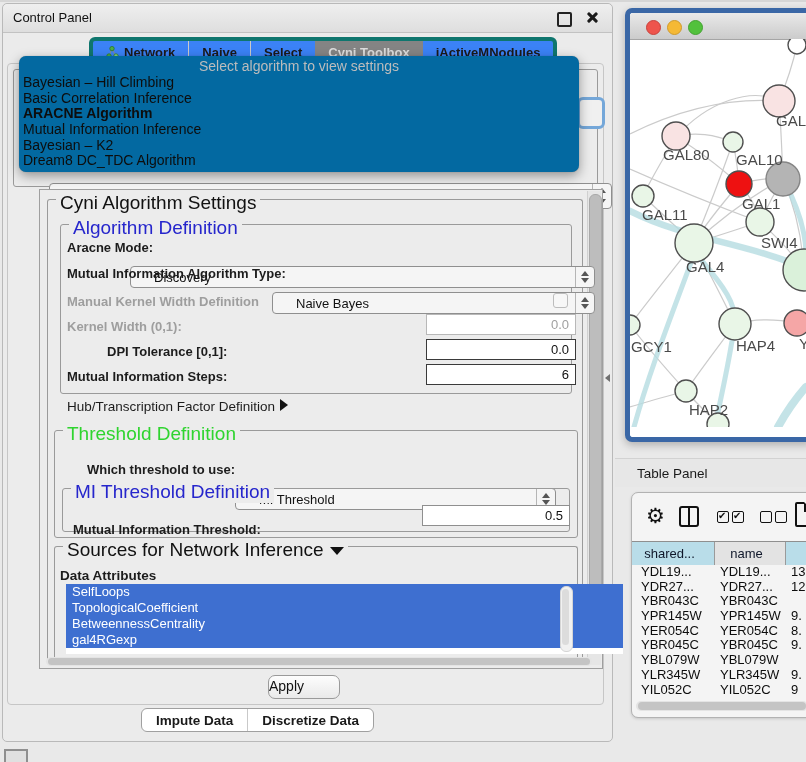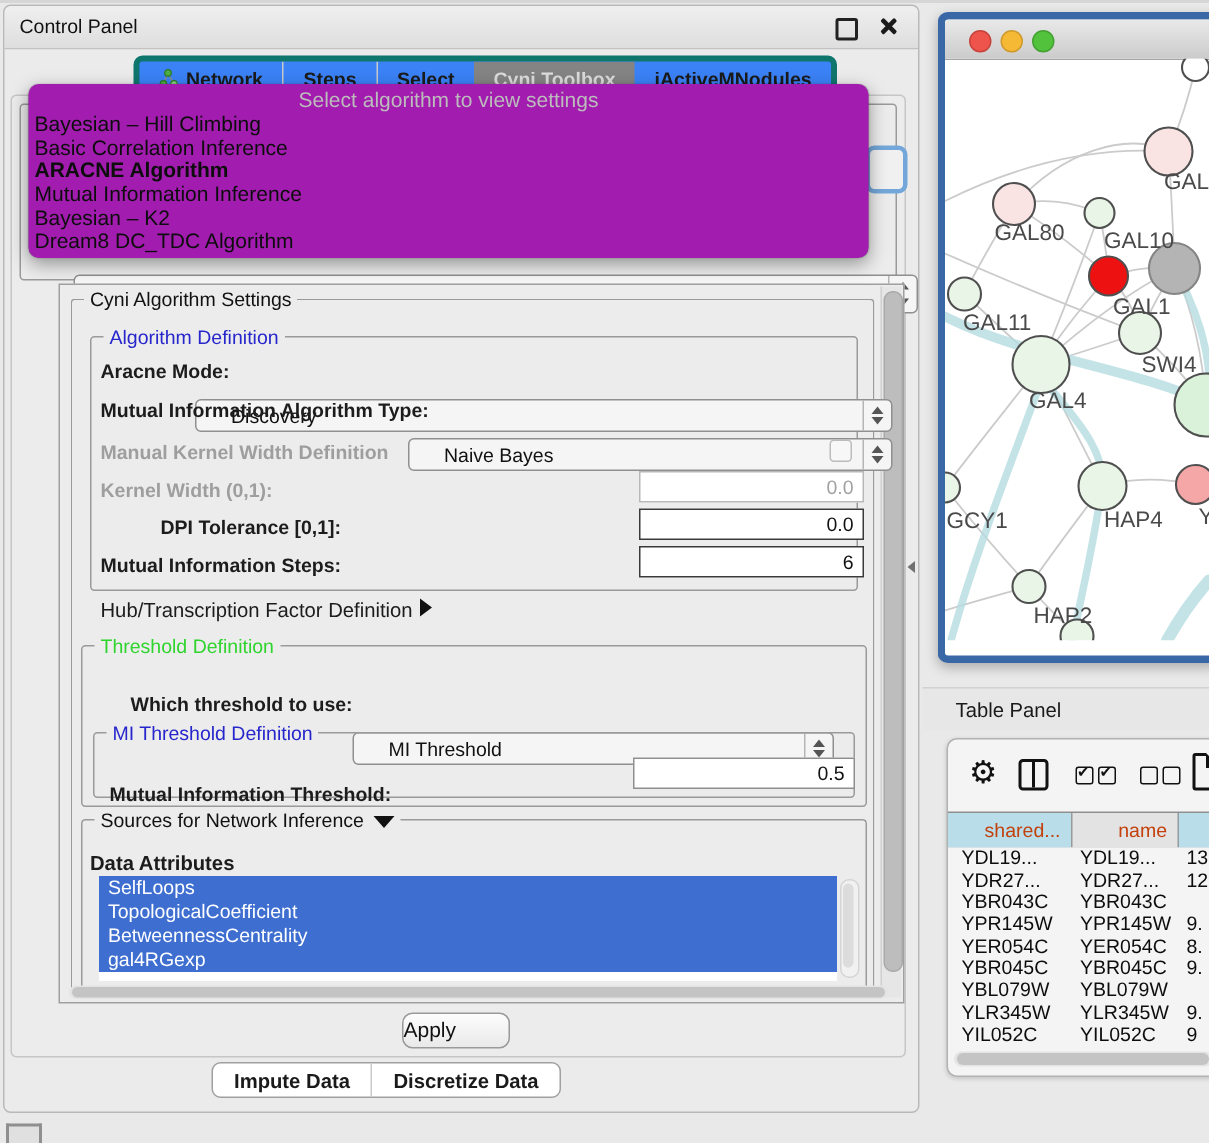--- a/index.html
+++ b/index.html
@@ -18,31 +18,31 @@
   .close-ico::before{transform:rotate(45deg);} .close-ico::after{transform:rotate(-45deg);}
   .tabbar{left:86px;top:33px;height:22px;display:flex;background:#3b82f6;border:4px solid #0f766e;border-radius:6px;overflow:hidden;}
   .tab{display:flex;align-items:center;padding:0 13px;font-size:13px;font-weight:600;color:#1a1a1a;}
   .tab + .tab{border-left:1px solid #c9c9c9;}
   .tab.sel{background:#848484;color:#dcdcdc;border-left:none;}
   .tab.sel + .tab{border-left:none;}
   .net-ico{width:13px;height:13px;margin-right:5px;}
   .content-box{left:4px;top:59px;width:595px;height:640px;border:1px solid #c6c6c6;border-radius:4px;background:#ececec;}
   
   .fieldset{border:1px solid #9a9a9a;border-radius:3px;}
-  .legend{position:absolute;top:-8px;left:8px;background:#ececec;padding:0 4px;font-size:13px;color:#111;white-space:nowrap;}
+  .legend{position:absolute;top:-8px;left:8px;background:#ececec;padding:0 4px;font-size:19px;color:#111;white-space:nowrap;}
   .legend.blue{color:#2626cc;} .legend.green{color:#2fd42f;}
   .combo{background:#f5f5f5;border:1px solid #8f8f8f;border-radius:4px;font-size:13px;color:#111;
     display:flex;align-items:center;padding-left:23px;margin-top:32px;}
   .stepper{position:absolute;right:0;top:0;bottom:0;width:18px;border-left:1px solid #b5b5b5;}
   .stepper::before,.stepper::after{content:"";position:absolute;left:5px;border-left:4px solid transparent;border-right:4px solid transparent;}
   .stepper::before{top:4px;border-bottom:5px solid #555;}
   .stepper::after{bottom:4px;border-top:5px solid #555;}
   .blue-ring{border:3px solid #74a7d9;border-radius:6px;background:#f0f0f0;}
   
-  .popup{left:16px;top:52px;width:560px;height:114px;background:#a21caf;border-radius:7px;
+  .popup{left:16px;top:52px;width:560px;height:114px;background:#0369a1;border-radius:7px;
     box-shadow:0 4px 12px rgba(0,0,0,.38), 0 0 1px rgba(0,0,0,.3);z-index:50;padding-top:2px;}
   .popup-ph{text-align:center;font-size:14px;color:#bcbcbc;height:17px;line-height:17px;}
   .popup-opt{font-size:14px;color:#0d0d0d;height:15.7px;line-height:15.7px;padding-left:4px;white-space:nowrap;}
   .popup-opt.bold{font-weight:bold;}
   
   .scrollpane{left:36px;top:185px;width:562px;height:478px;border:1px solid #9f9f9f;background:#ececec;}
   .vsb-track{right:1px;top:1px;width:13px;height:474px;background:#e6e6e6;border-left:1px solid #d0d0d0;}
   .vsb-thumb{left:1px;top:3px;width:11px;height:452px;background:#bdbdbd;border-radius:6px;border:1px solid #a9a9a9;}
   .row-label{font-size:13px;font-weight:bold;color:#1c1c1c;white-space:nowrap;}
   .row-label.dis{color:#9e9e9e;}
@@ -90,21 +90,21 @@
     border:1px solid #b2b2b2;border-radius:7px;box-shadow:0 1px 3px rgba(0,0,0,.15);}
   .gear-ico{left:14px;top:12px;width:22px;height:22px;font-size:21px;line-height:22px;color:#111;}
   .gear-ico::before{content:"⚙";}
   .split-ico{left:47px;top:13px;width:16px;height:17px;border:2px solid #111;border-radius:3px;}
   .split-ico::before{content:"";position:absolute;left:7px;top:0;width:2px;height:17px;background:#111;}
   .cb{top:18px;width:10px;height:10px;border:1.6px solid #111;border-radius:2px;font-size:10px;line-height:10px;color:#111;text-align:center;}
   .cb.checked::before{content:"✔";position:absolute;left:0;top:-1px;}
   .file-ico{left:163px;top:9px;width:15px;height:21px;border:2px solid #111;border-radius:2px;background:#f4f4f4;}
   .file-ico::before{content:"";position:absolute;right:-2px;top:-2px;border:5px solid #f4f4f4;border-left-color:#111;border-bottom-color:#111;}
   .thead{left:0px;top:48px;height:23px;display:flex;border-top:1px solid #8f8f8f;border-bottom:1px solid #8f8f8f;}
-  .th-cell{font-size:13px;color:#c2410c;text-align:right;line-height:23px;padding-right:7px;box-sizing:border-box;}
+  .th-cell{font-size:13px;color:#0f172a;text-align:center;line-height:23px;padding-right:7px;box-sizing:border-box;}
   .th-cell.blue{background:#b9dde9;} .th-cell.gray{background:#e3e3e3;}
   .th-cell + .th-cell{border-left:1px solid #9a9a9a;}
   .tbody{left:0;top:72px;width:180px;height:130px;overflow:hidden;background:#f4f4f4;}
   .trow{display:flex;height:14.7px;line-height:14.7px;}
   .td{font-size:13px;color:#0d0d0d;white-space:nowrap;overflow:hidden;box-sizing:border-box;}
   .tp-hsb{left:4px;top:208px;width:172px;height:10px;}
   .panel-ico{left:4px;top:749px;width:20px;height:13px;border:2px solid #8f8f8f;background:#e0e0e0;border-bottom:none;}
   .topline{left:0;top:0;width:806px;height:2px;background:#d6d6d6;}
 </style>
 </head>
@@ -124,21 +124,21 @@
       <svg class="net-ico" viewBox="0 0 13 13">
         <line x1="6" y1="3" x2="3" y2="10" stroke="#8a8a8a" stroke-width="1"></line>
         <line x1="6" y1="3" x2="10" y2="10" stroke="#8a8a8a" stroke-width="1"></line>
         <circle cx="6" cy="2.6" r="2.2" fill="#4caf45" stroke="#2c7a28" stroke-width=".8"></circle>
         <circle cx="3" cy="10" r="2.2" fill="#4caf45" stroke="#2c7a28" stroke-width=".8"></circle>
         <circle cx="10" cy="10" r="2.2" fill="#85d57e" stroke="#2c7a28" stroke-width=".8"></circle>
       </svg>
       <span>Network</span>
     </div>
     <div class="tab">
-        <span>Steps</span>
+        <span>Naive</span>
       </div>
     <div class="tab">
         <span>Select</span>
       </div>
     <div class="tab sel">
         <span>Cyni Toolbox</span>
       </div>
     <div class="tab">
         <span>jActiveMNodules</span>
       </div>
@@ -207,21 +207,21 @@
     <div class="abs fieldset" style="left:22px;top:298px;width:506px;height:42px;">
       <span class="legend blue">MI Threshold Definition</span>
     </div>
     <div class="abs row-label" style="left:33px;top:332px;">Mutual Information Threshold:</div>
     <div class="abs field thin" style="left:382px;top:315px;width:140px;height:19px;">0.5</div>
 
     <div class="abs fieldset" style="left:14px;top:356px;width:522px;height:114px;border-bottom:none;">
       <span class="legend"><span>Sources for Network Inference</span><span class="tri-down"></span></span>
     </div>
     <div class="abs row-label" style="left:20px;top:378px;font-size:13.5px;">Data Attributes</div>
-    <div class="abs attr-list" style="left:26px;top:394px;width:492px;height:70px;">
+    <div class="abs attr-list" style="left:26px;top:394px;width:557px;height:70px;">
       <div class="attr-item">SelfLoops</div>
       <div class="attr-item">TopologicalCoefficient</div>
       <div class="attr-item">BetweennessCentrality</div>
       <div class="attr-item">gal4RGexp</div>
     </div>
     <div class="abs list-sb" style="left:520px;top:396px;height:64px;">
         <span class="th"></span>
       </div>
     <div class="abs hsb" style="left:6px;top:467px;width:546px;height:9px;">
         <span class="th"></span>

